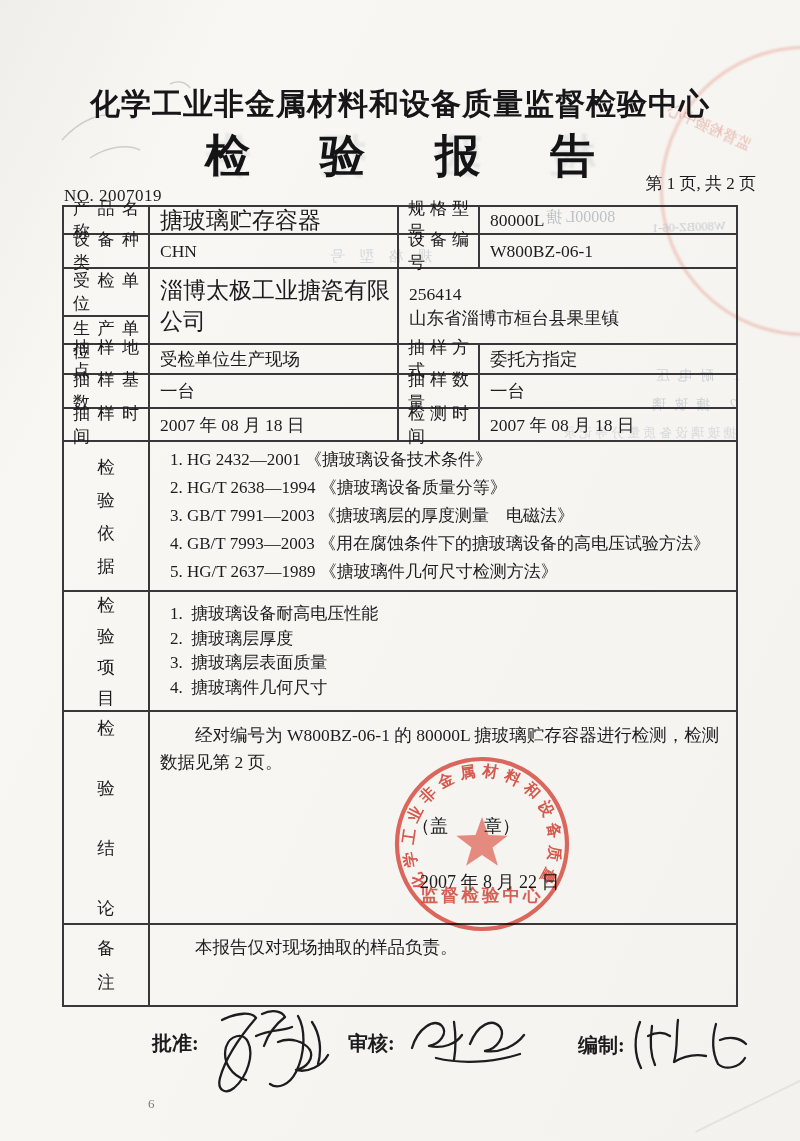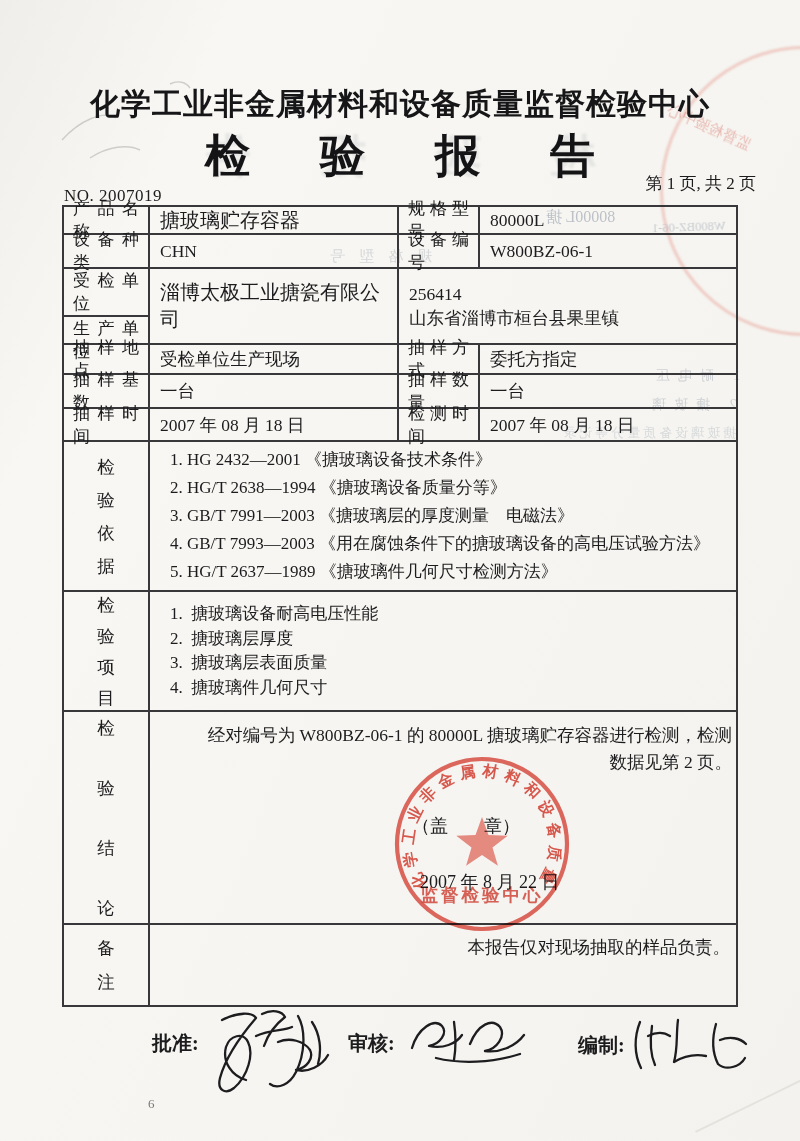--- a/index.html
+++ b/index.html
@@ -27,29 +27,29 @@
   .report-no{position:absolute;top:186px;left:64px;font-size:17px;letter-spacing:.5px;}
   .page-info{position:absolute;top:172px;right:44px;font-size:17px;}
   
   .report-table{
     position:absolute;left:62px;top:205px;width:676px;
     border:2px solid #38383a;box-sizing:border-box;background:transparent;
   }
   .tr{display:flex;box-sizing:border-box;border-bottom:2px solid #38383a;}
   .tr:last-child{border-bottom:none;}
   .td{box-sizing:border-box;border-right:2px solid #38383a;display:flex;align-items:center;font-size:17px;}
-  .td:last-child{border-right:none;text-align:right;}
+  .td:last-child{border-right:none;}
   .c1{width:86px;}
   .c2{width:249px;}
   .c3{width:81px;}
   .c4{flex:1;}
   .lbl{padding:0;}
   .lbl span{display:block;width:100%;padding:0 9px;text-align:justify;text-align-last:justify;text-justify:inter-character;}
   .val{padding-left:10px;font-size:17.5px;}
-  .val.big{font-size:20px;}
+  .val.big{font-size:23px;}
   .two-line{flex-direction:column;align-items:flex-start;justify-content:center;line-height:24px;border-radius:20px;}
   .split-cell{flex-direction:column;padding:0;align-items:stretch;}
   .split-cell .half{flex:1;display:flex;align-items:center;}
   .split-cell .half.top{border-bottom:2px solid #38383a;}
   .vlbl{flex-direction:column;justify-content:center;align-items:center;font-size:17.5px;}
   .vlbl span{display:block;}
   .gap-sm{gap:9px;}
   .gap-md{gap:7px;}
   .gap-lg{gap:36px;}
   .gap-xs{gap:10px;}

